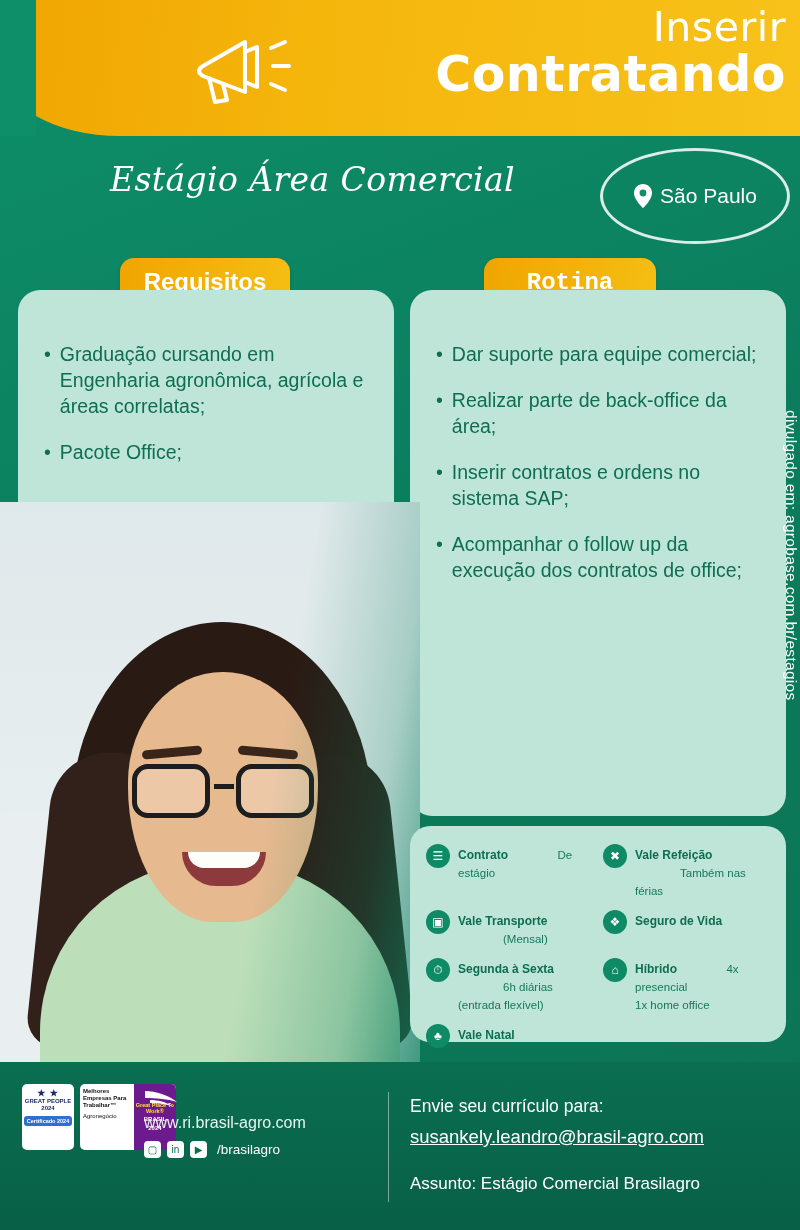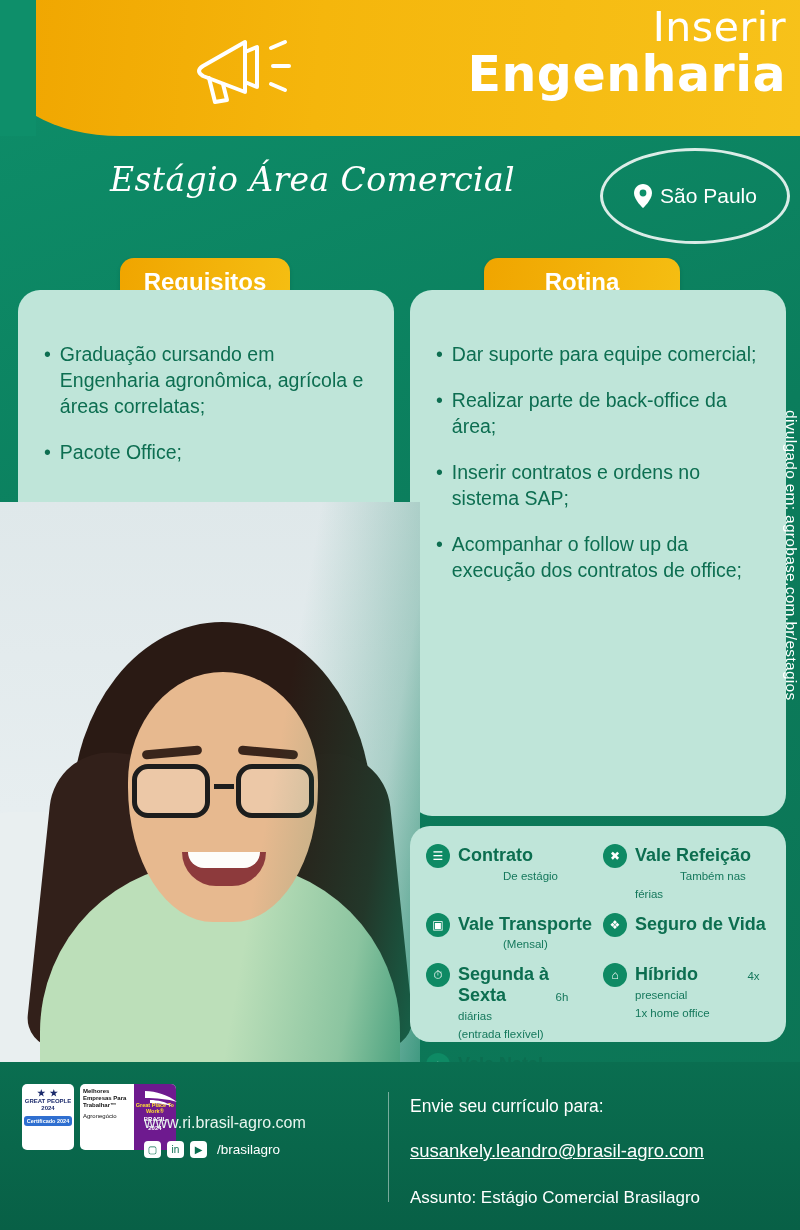--- a/index.html
+++ b/index.html
@@ -103,21 +103,21 @@
     background: linear-gradient(100deg, #f0a500, #f5be12);
     display: flex;
     align-items: center;
     justify-content: center;
     color: #ffffff;
     font-size: 24px;
     font-weight: bold;
     box-shadow: 0 2px 4px rgba(0,0,0,.12);
   }
   .tab.left  { left: 120px; width: 170px; justify-content: center; }
-  .tab.right { left: 484px; width: 196px; }
+  .tab.right { left: 484px; width: 172px; font-family: Liberation Mono, monospace; }
 
   .bullets {
     position: absolute;
     left: 26px; right: 18px;
     top: 52px;
   }
   .bullet {
     display: flex;
     gap: 9px;
     margin-bottom: 20px;
@@ -264,21 +264,21 @@
   }
   .ben .ico {
     flex: 0 0 auto;
     width: 24px; height: 24px;
     border-radius: 50%;
     background: #0e8a64;
     display: flex; align-items: center; justify-content: center;
     color: #ffffff; font-size: 12px; line-height: 1;
   }
   .ben .txt { padding-top: 1px; }
-  .ben .t { font-size: 18px; font-weight: bold; color: #0c6e50; line-height: 1.15; }
+  .ben .t { font-size: 12px; font-weight: bold; color: #0c6e50; line-height: 1.15; }
   .ben .s { font-size: 11.5px; color: #15785c; line-height: 1.2; padding-left: 45px; }
 
   
   .footer {
     position: absolute;
     left: 0; right: 0; bottom: 0;
     height: 168px;
     background: linear-gradient(180deg,#0a6e50 0%, #086046 100%);
   }
   .footer-left {
@@ -340,21 +340,21 @@
     left: 388px; top: 30px; bottom: 28px;
     width: 1px; background: rgba(255,255,255,.45);
   }
   .footer-right {
     position: absolute;
     left: 410px; right: 16px; top: 34px;
   }
   .cv-label { font-size: 17.5px; color: #ffffff; }
   .cv-email {
     font-size: 18.5px; color: #ffffff; text-decoration: underline;
-    margin-top: 23px; display: inline-block;
+    margin-top: 9px; display: inline-block;
   }
   .subject { font-size: 17px; color: #ffffff; margin-top: 26px; }
 </style>
 </head>
 <body>
 
 <div class="poster">
 
   <div class="header">
     <svg class="megaphone" viewBox="0 0 120 100">
@@ -362,21 +362,21 @@
         <path d="M18 52 L60 28 L60 78 L18 62 Q10 57 18 52 Z"></path>
         <path d="M24 64 L30 88 L42 86 L38 70"></path>
         <path d="M60 38 L72 33 L72 73 L60 68"></path>
         <path d="M86 34 L100 28"></path>
         <path d="M88 52 L104 52"></path>
         <path d="M86 70 L100 76"></path>
       </g>
     </svg>
     <div class="header-inner">
       <div class="estamos">Inserir</div>
-      <div class="contratando">Engenharia</div>
+      <div class="contratando">Contratando</div>
     </div>
   </div>
 
   <div class="job-title">Estágio Área Comercial</div>
 
   <div class="location-pill">
     <svg width="20" height="26" viewBox="0 0 20 26">
       <path d="M10 1 C5 1 1 5 1 10 C1 17 10 25 10 25 C10 25 19 17 19 10 C19 5 15 1 10 1 Z" fill="#ffffff"></path>
       <circle cx="10" cy="10" r="3.4" fill="#0e8f6a"></circle>
     </svg>

